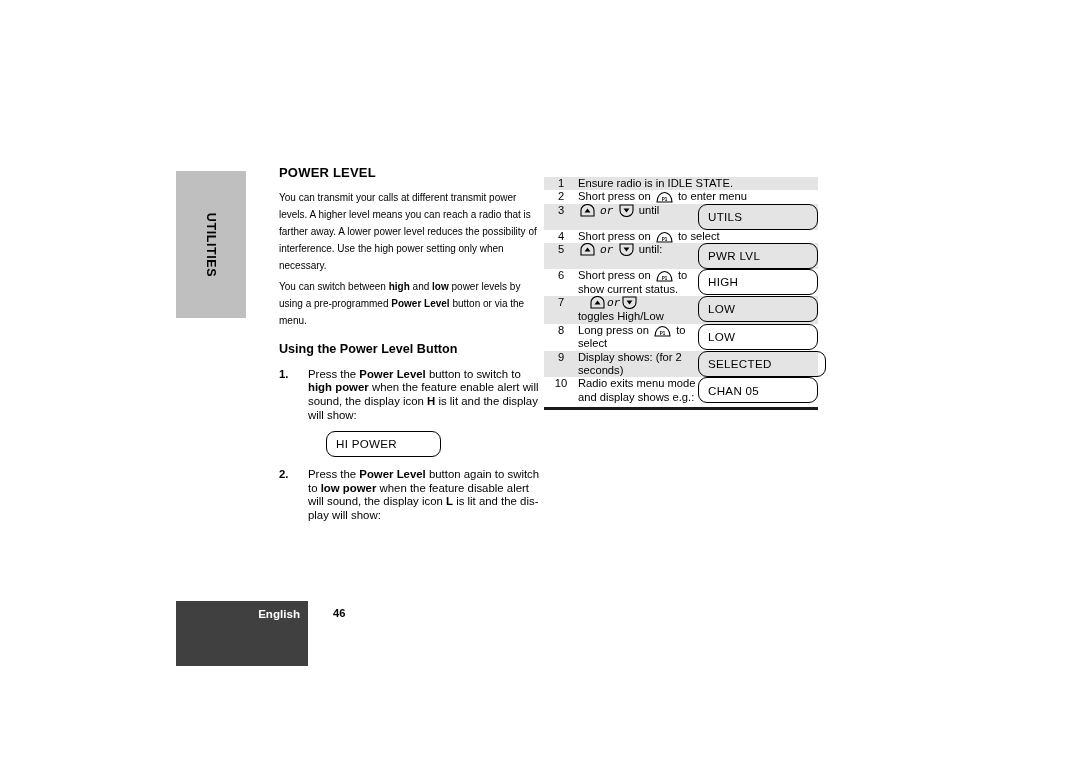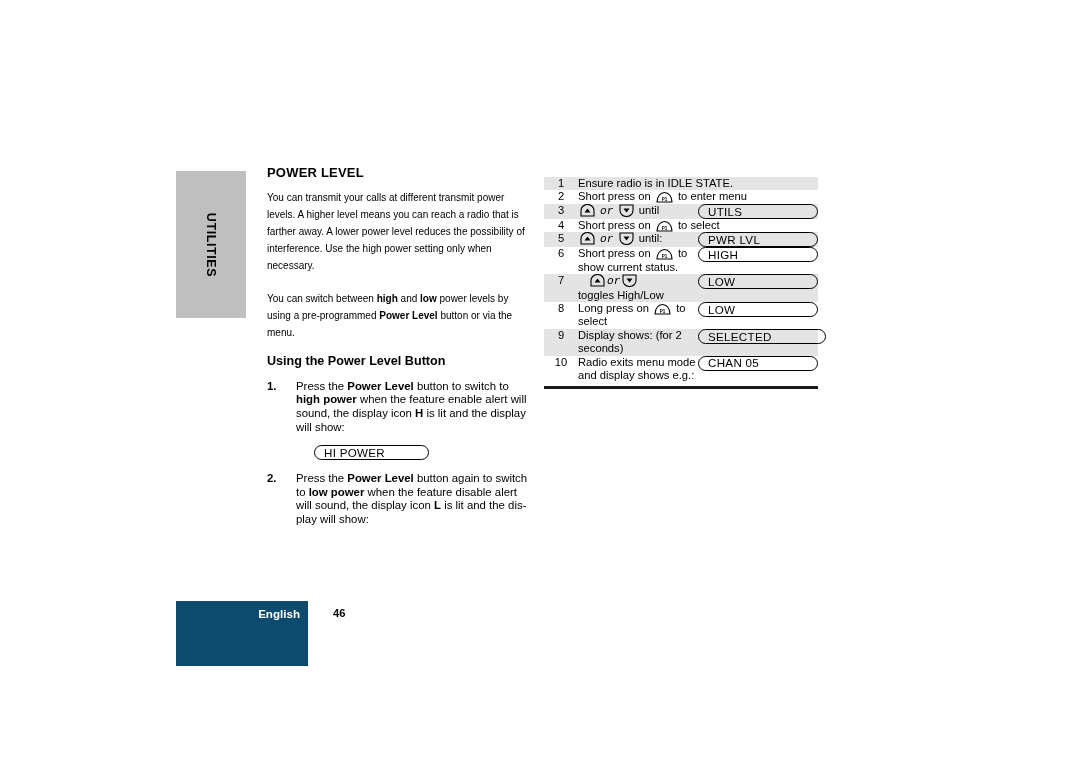--- a/index.html
+++ b/index.html
@@ -41,21 +41,21 @@
     white-space: nowrap;
     font-size: 12.5px;
     font-weight: bold;
     letter-spacing: 0.6px;
     color: #000;
   }
 
   
   .left-col {
     position: absolute;
-    left: 267px;
+    left: 279px;
     top: 166px;
     width: 265px;
   }
   .h1 {
     font-size: 13px;
     font-weight: bold;
     letter-spacing: 0.2px;
     margin: 0 0 9px 0;
     line-height: 1.1;
   }
@@ -63,21 +63,21 @@
     font-size: 12.6px;
     font-weight: bold;
     margin: 13px 0 11px 0;
     line-height: 1.15;
   }
   .body-text {
     font-size: 10px;
     line-height: 17px;
     margin: 0;
   }
-  .body-text + .body-text { margin-top: 16px; }
+  .body-text + .body-text { margin-top: 4px; }
   .body-text b { font-weight: bold; }
 
   
   .step {
     display: flex;
     font-size: 11.4px;
     line-height: 13.6px;
     margin-top: 11px;
   }
   .step-num {
@@ -88,21 +88,21 @@
   .step-body { flex: 1 1 auto; }
 
   
   .lcd {
     display: inline-flex;
     align-items: center;
     box-sizing: border-box;
     height: 15px;
     border: 1.6px solid #000;
     border-radius: 9px;
-    padding: 4px 9px;
+    padding: 12px 9px;
     font-size: 11.6px;
     line-height: 1;
     letter-spacing: 0.3px;
     background: transparent;
     white-space: nowrap;
   }
   .lcd-wrap { margin-top: 9px; margin-left: 47px; }
   .lcd-w-126 { width: 115px; }
 
   
@@ -159,21 +159,21 @@
   .key svg { display: block; }
   .ital { font-style: italic; font-family: Liberation Mono, monospace; }
 
   
   .footer-bar {
     position: absolute;
     left: 176px;
     top: 601px;
     width: 132px;
     height: 65px;
-    background: #0c4a6e;
+    background: #404040;
   }
   .footer-lang {
     position: absolute;
     right: 8px;
     top: 6px;
     color: #ffffff;
     font-size: 11.6px;
     font-weight: bold;
   }
   .footer-page {

